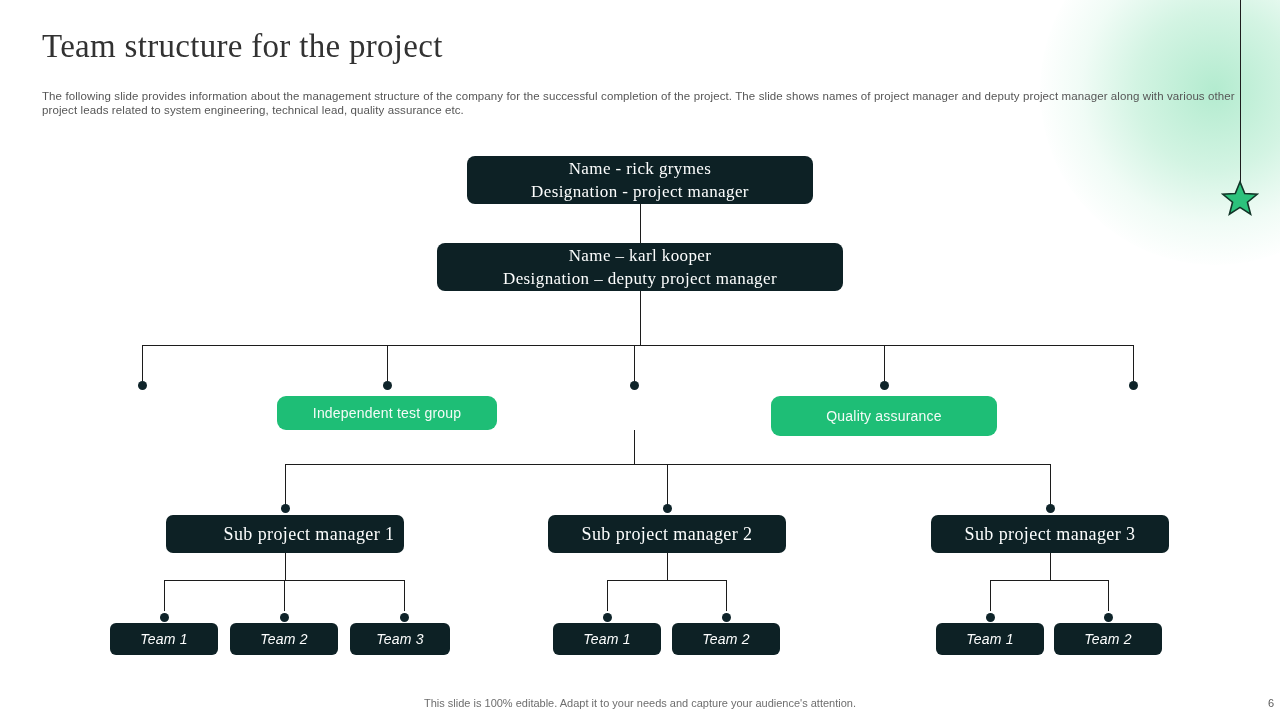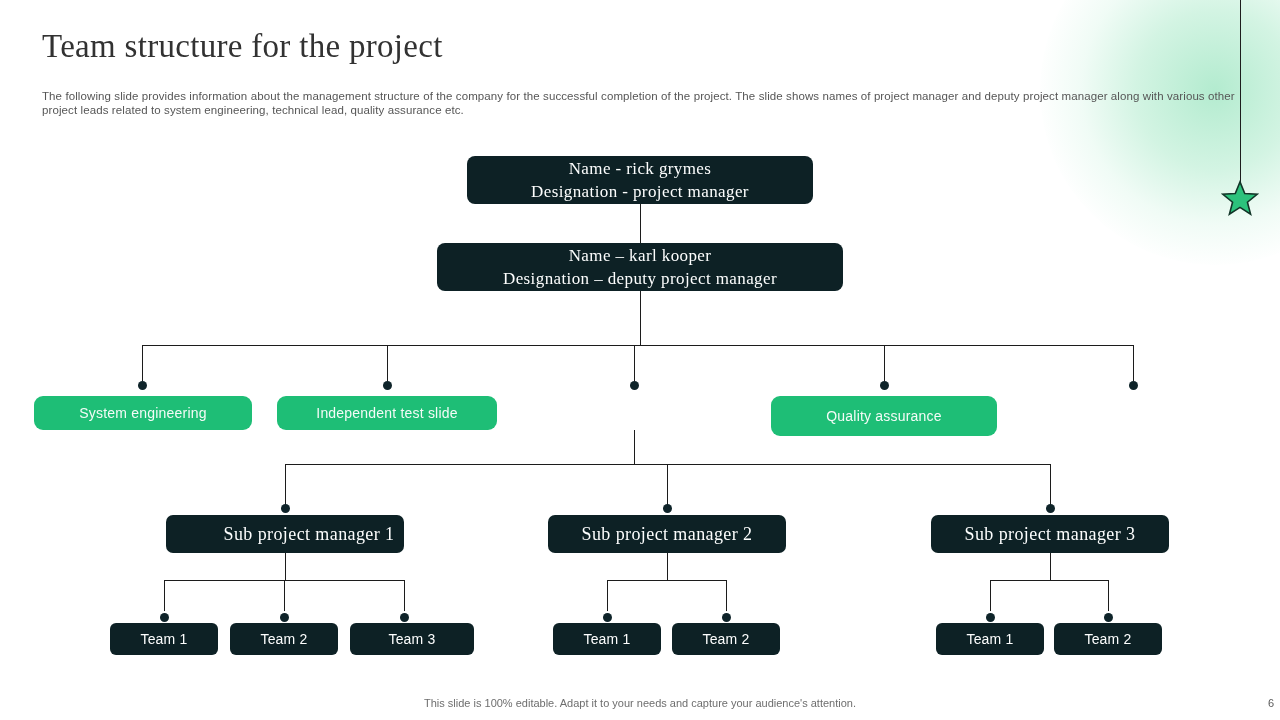--- a/index.html
+++ b/index.html
@@ -19,21 +19,21 @@
   .line{position:absolute;background:#1c1c1c;}
   .dot{position:absolute;width:9px;height:9px;border-radius:50%;background:#0f242a;}
   .dot.ringed{box-shadow:0 0 0 2px #ffffff;}
   
   .box{position:absolute;display:flex;align-items:center;justify-content:center;text-align:center;color:#fdfefe;box-sizing:border-box;}
   .namebox{background:#0d2125;border-radius:8px;flex-direction:column;
            font-family:"Liberation Serif",serif;font-size:17px;line-height:23px;letter-spacing:.4px;}
   .lead{background:#1ebe76;border-radius:9px;font-size:14px;letter-spacing:.2px;color:#f4fbf7;}
   .subbox{background:#0d2125;border-radius:7px;font-family:"Liberation Serif",serif;
           font-size:18px;letter-spacing:.4px;}
-  .teambox{background:#0d2125;border-radius:6px;font-size:14px;letter-spacing:.2px;}
+  .teambox{background:#0d2125;border-radius:6px;font-size:14px;letter-spacing:.2px;font-style:italic;}
   
   .footer{position:absolute;left:0;top:697px;width:1280px;text-align:center;font-size:11px;color:#6e6e6e;}
   .page-num{position:absolute;left:1254px;top:697px;width:20px;text-align:right;font-size:11px;color:#5a5a5a;}
 </style>
 </head>
 <body>
 
 <div class="slide">
 
   <div class="glow-blob"></div>
@@ -93,31 +93,30 @@
   <div class="box namebox" style="left:437px;top:243px;width:406px;height:48px;">
     <span>Name – karl kooper</span>
     <span>Designation – deputy project manager</span>
   </div>
 
   <div class="box namebox" style="left:467px;top:156px;width:346px;height:48px;">
     <span>Name - rick grymes</span>
     <span>Designation - project manager</span>
   </div>
 
-  <div class="box lead" style="left:34px;top:396px;width:218px;height:34px;">System engineering</div>
-  <div class="box lead" style="left:277px;top:396px;width:220px;height:34px;">Independent test slide</div>
+  <div class="box lead" style="left:277px;top:396px;width:220px;height:34px;">Independent test group</div>
   <div class="box lead" style="left:771px;top:396px;width:226px;height:40px;">Quality assurance</div>
 
   <div class="box subbox" style="left:166px;top:515px;width:238px;height:38px;padding-left:48px;">Sub project manager 1</div>
   <div class="box subbox" style="left:548px;top:515px;width:238px;height:38px;">Sub project manager 2</div>
   <div class="box subbox" style="left:931px;top:515px;width:238px;height:38px;">Sub project manager 3</div>
 
   <div class="box teambox" style="left:110px;top:623px;width:108px;height:32px;">Team 1</div>
   <div class="box teambox" style="left:230px;top:623px;width:108px;height:32px;">Team 2</div>
-  <div class="box teambox" style="left:350px;top:623px;width:124px;height:32px;">Team 3</div>
+  <div class="box teambox" style="left:350px;top:623px;width:100px;height:32px;">Team 3</div>
   <div class="box teambox" style="left:553px;top:623px;width:108px;height:32px;">Team 1</div>
   <div class="box teambox" style="left:672px;top:623px;width:108px;height:32px;">Team 2</div>
   <div class="box teambox" style="left:936px;top:623px;width:108px;height:32px;">Team 1</div>
   <div class="box teambox" style="left:1054px;top:623px;width:108px;height:32px;">Team 2</div>
 
   <div class="footer">This slide is 100% editable. Adapt it to your needs and capture your audience's attention.</div>
   <div class="page-num">6</div>
 
 </div>
 

